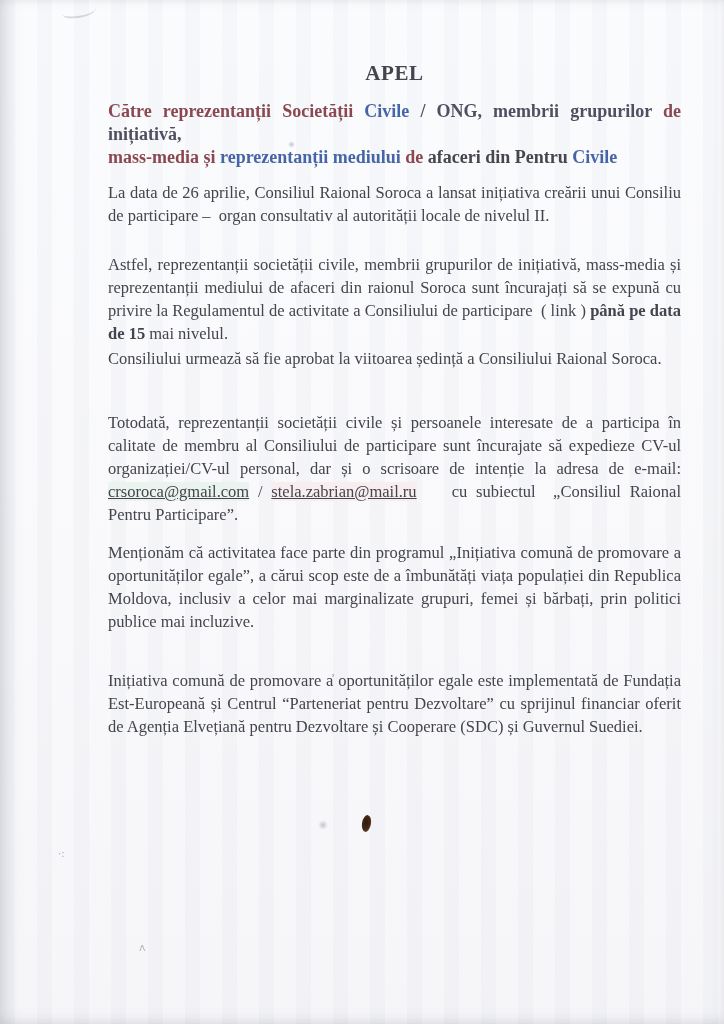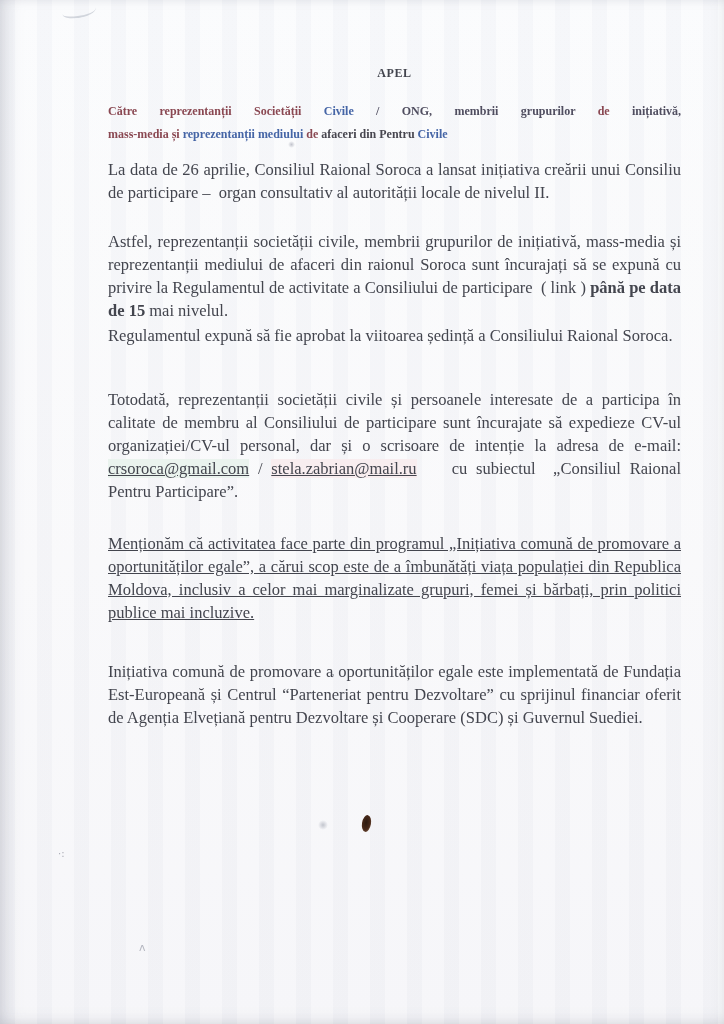--- a/index.html
+++ b/index.html
@@ -39,37 +39,37 @@
     left: 108px;
     top: 62px;
     width: 573px;
     color: #43454e;
     font-size: 16.5px;
     line-height: 23px;
     text-align: justify;
   }
   .title {
     margin: 0;
-    font-size: 12px;
+    font-size: 21px;
     font-weight: bold;
     text-align: center;
     letter-spacing: 0.6px;
   }
   .heading {
     margin: 15px 0 0 0;
     font-weight: bold;
-    font-size: 12px;
+    font-size: 18px;
   }
   .heading .line1 { text-align-last: justify; }
   p { margin: 0; }
   .p1  { margin-top: 12px; }
   .p2  { margin-top: 26px; }
   .p2b { margin-top: 2px; }
   .p3  { margin-top: 41px; }
-  .p4  { margin-top: 29px; text-decoration: underline; }
+  .p4  { margin-top: 15px; }
   .p5  { margin-top: 36px; }
 
   
   .ink-blot {
     position: absolute;
     left: 362px; top: 815px;
     width: 9px; height: 17px;
     background: radial-gradient(ellipse at 45% 45%, #2c1a10 0%, #48291a 55%, #7b5a44 82%, rgba(123,90,68,0) 96%);
     border-radius: 50%;
     transform: rotate(10deg);
@@ -129,21 +129,21 @@
 
     <div class="heading">
       <div class="line1"><span style="color: rgb(138, 72, 82);">Către reprezentanții Societății </span><span style="color: rgb(69, 101, 166);">Civile</span><span style="color: rgb(80, 78, 96);"> / ONG, membrii grupurilor </span><span style="color: rgb(138, 72, 82);">de</span><span style="color: rgb(80, 78, 96);"> inițiativă,</span></div>
       <div class="line2"><span style="color: rgb(138, 72, 82);">mass-media și </span><span style="color: rgb(69, 101, 166);">reprezentanții mediului </span><span style="color: rgb(138, 72, 82);">de </span><span style="color: rgb(71, 70, 79);">afaceri din Pentru </span><span style="color: rgb(69, 101, 166);">Civile</span></div>
     </div>
 
     <p class="p1"><span>La data de 26 aprilie, Consiliul Raional Soroca a lansat inițiativa creării unui Consiliu de participare –&nbsp; organ consultativ al autorității locale de nivelul II.</span></p>
 
     <p class="p2"><span>Astfel, reprezentanții societății civile, membrii grupurilor de inițiativă, mass-media și reprezentanții mediului de afaceri din raionul Soroca sunt încurajați să se expună cu privire la Regulamentul de activitate a Consiliului de participare&nbsp; ( link ) </span><span style="font-weight: bold;">până pe data de 15</span><span> mai nivelul.</span></p>
 
-    <p class="p2b"><span>Regulamentul expună să fie aprobat la viitoarea ședință a Consiliului Raional Soroca.</span></p>
+    <p class="p2b"><span>Consiliului urmează să fie aprobat la viitoarea ședință a Consiliului Raional Soroca.</span></p>
 
     <p class="p3"><span>Totodată, reprezentanții societății civile și persoanele interesate de a participa în calitate de membru al Consiliului de participare sunt încurajate să expedieze CV-ul organizației/CV-ul personal, dar și o scrisoare de intenție la adresa de e-mail: </span><span style="text-decoration: underline; background: rgb(234, 243, 238);">crsoroca@gmail.com</span><span> / </span><span style="text-decoration: underline; background: rgb(248, 237, 239);">stela.zabrian@mail.ru</span><span>&nbsp;&nbsp;&nbsp; cu subiectul&nbsp; „Consiliul Raional Pentru Participare”.</span></p>
 
     <p class="p4"><span>Menționăm că activitatea face parte din programul „Inițiativa comună de promovare a oportunităților egale”, a cărui scop este de a îmbunătăți viața populației din Republica Moldova, inclusiv a celor mai marginalizate grupuri, femei și bărbați, prin politici publice mai incluzive.</span></p>
 
     <p class="p5"><span>Inițiativa comună de promovare a oportunităților egale este implementată de Fundația Est-Europeană și Centrul “Parteneriat pentru Dezvoltare” cu sprijinul financiar oferit de Agenția Elvețiană pentru Dezvoltare și Cooperare (SDC) și Guvernul Suediei.</span></p>
 
   </div>
 
   <div class="ink-blot"></div>

